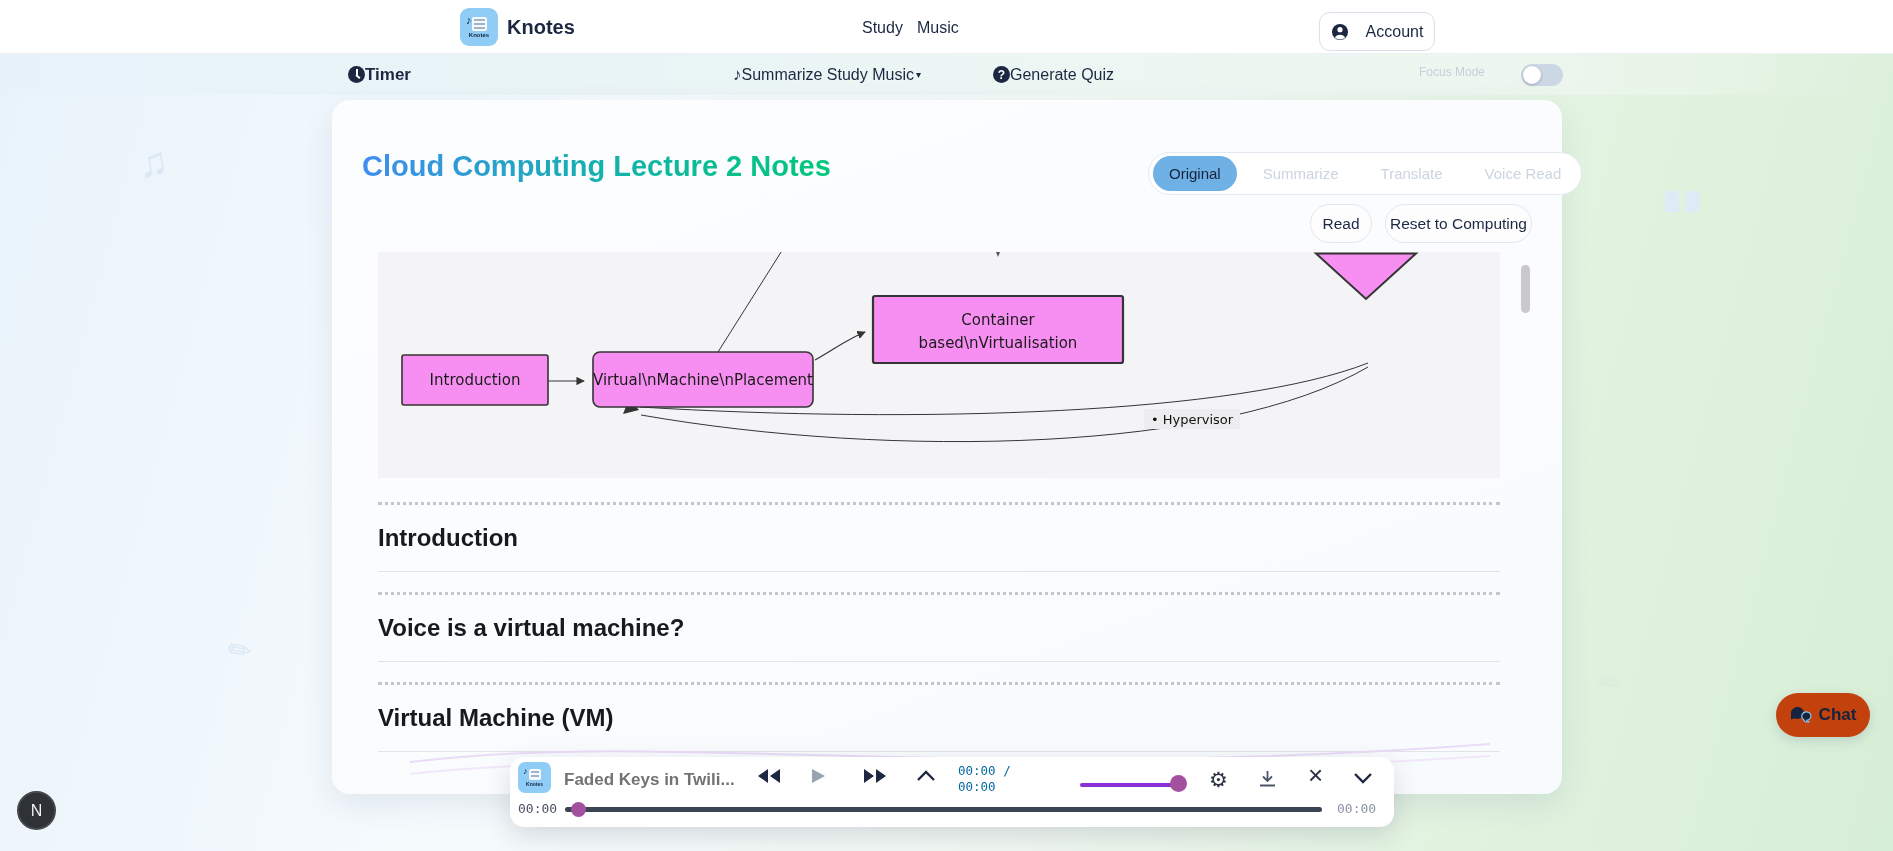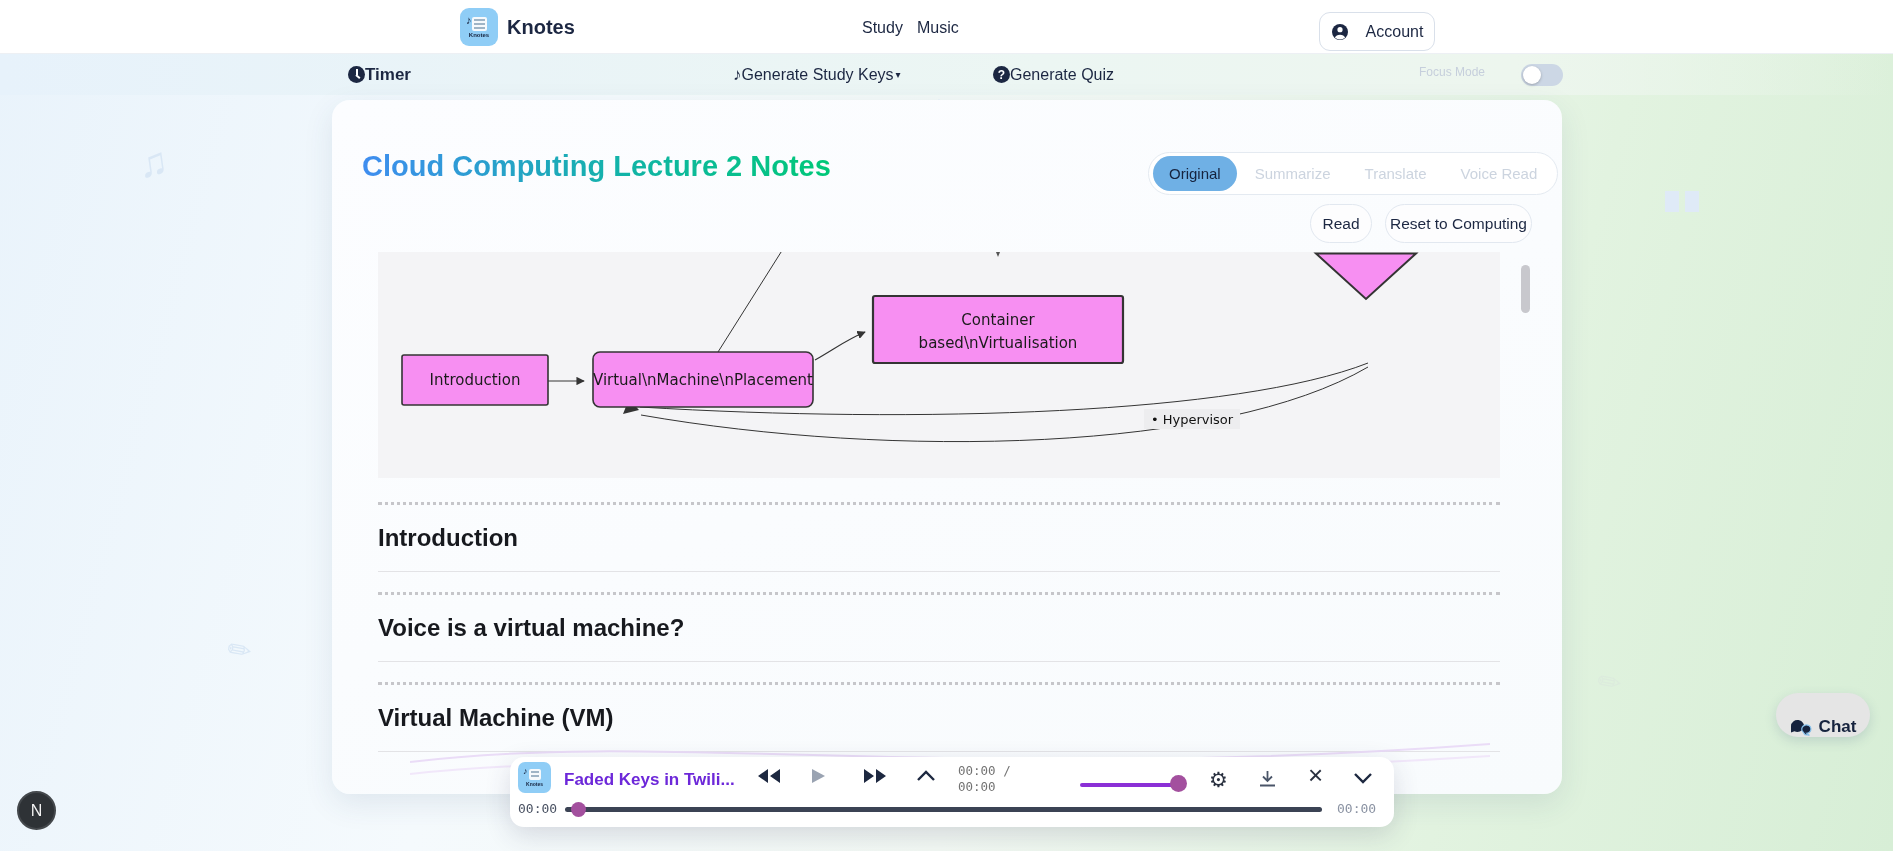--- a/index.html
+++ b/index.html
@@ -38,50 +38,50 @@
   .caret { font-size:10px; color:#1c2742; margin-left:2px; }
   .focus-label { position:absolute; left:1419px; top:11px; font-size:12px; color:#c6cfdc; }
   .toggle { position:absolute; left:1521px; top:10px; width:42px; height:22px; border-radius:11px; background:#ccd7e5; cursor:pointer; }
   .toggle .knob { position:absolute; left:2px; top:2px; width:18px; height:18px; border-radius:50%; background:#fff; box-shadow:0 1px 3px rgba(0,0,0,.25); }
 
   
   .card { position:absolute; left:332px; top:100px; width:1230px; height:694px; background:linear-gradient(160deg,#fcfdff 0%,#f8fbfd 100%); border-radius:18px; box-shadow:0 10px 30px rgba(40,70,110,.10); z-index:3; }
   .note-title { position:absolute; left:30px; top:50px; font-size:29px; font-weight:bold;
     background:linear-gradient(90deg,#3f8df0 0%,#12b3a8 55%,#00c878 100%);
     -webkit-background-clip:text; background-clip:text; color:transparent; }
-  .tabs { position:absolute; left:816px; top:52px; height:43px; background:#fff; border:1px solid #e4eaf1; border-radius:22px; display:flex; align-items:center; padding:0 4px; gap:2px; }
+  .tabs { position:absolute; left:816px; top:52px; height:43px; background:#fff; border:1px solid #e4eaf1; border-radius:22px; display:flex; align-items:center; padding:0 4px; gap:10px; }
   .tab { height:35px; line-height:35px; padding:0 16px; border-radius:18px; font-size:15px; color:#ccd4df; cursor:pointer; white-space:nowrap; }
   .tab.active { background:#6fb0e5; color:#16233e; }
   .pill-btn { position:absolute; top:104px; height:39px; border:1px solid #e2e8f0; border-radius:20px; background:#fdfdfe; font-size:15.5px; color:#1c2742; display:flex; align-items:center; justify-content:center; cursor:pointer; }
 
   
   .diagram-wrap { position:absolute; left:46px; top:152px; width:1122px; height:226px; background:#f4f4f6; overflow:hidden; }
   .scroll-thumb { position:absolute; left:1189px; top:165px; width:9px; height:48px; border-radius:4.5px; background:#c8c8cd; cursor:pointer; }
   .dotted-rule { position:absolute; left:46px; width:1122px; height:0; border-top:3px dotted #c6c6ca; }
   .thin-rule { position:absolute; left:46px; width:1122px; height:0; border-top:1px solid #e3e3e6; }
   .sec-head { position:absolute; left:46px; font-size:24px; font-weight:bold; color:#17191e; }
 
   
   .player { position:absolute; left:510px; top:757px; width:884px; height:70px; background:#fff; border-radius:14px; box-shadow:0 8px 26px rgba(50,50,90,.16); z-index:6; }
   .pl-logo { left:8px; top:5px; width:33px; height:31px; border-radius:7px; }
   .pl-logo .doc { width:12px; height:11px; }
   .pl-logo .note { font-size:9px; left:5px; top:4px; }
   .pl-logo .sub { font-size:5px; }
-  .pl-title { position:absolute; left:54px; top:13px; font-size:17px; font-weight:bold; color:#6d28d9; white-space:nowrap; }
+  .pl-title { position:absolute; left:54px; top:13px; font-size:17px; font-weight:bold; color:#737373; white-space:nowrap; }
   .pl-btn { position:absolute; top:10px; cursor:pointer; display:flex; align-items:center; justify-content:center; }
-  .times { position:absolute; left:448px; top:6px; font-family:"DejaVu Sans Mono", monospace; font-size:12.5px; color:#737373; line-height:16px; }
+  .times { position:absolute; left:448px; top:6px; font-family:"DejaVu Sans Mono", monospace; font-size:12.5px; color:#0369a1; line-height:16px; }
   .vol-track { position:absolute; left:570px; top:26px; width:100px; height:4px; border-radius:2px; background:#8b2fd6; }
   .vol-knob { position:absolute; left:660px; top:18px; width:17px; height:17px; border-radius:50%; background:#a3509e; cursor:pointer; }
   .glyph-btn { position:absolute; cursor:pointer; color:#2a3140; }
   .prog-label { position:absolute; top:44px; font-family:"DejaVu Sans Mono", monospace; font-size:13px; }
   .prog-track { position:absolute; left:55px; top:50px; width:757px; height:5px; border-radius:3px; background:#3b4354; cursor:pointer; }
   .prog-knob { position:absolute; left:61px; top:45px; width:15px; height:15px; border-radius:50%; background:#a3509e; cursor:pointer; }
 
   
-  .chat-btn { position:absolute; left:1776px; top:693px; width:94px; height:44px; border-radius:22px; background:#e5e5e5; display:flex; align-items:flex-end; justify-content:center; gap:7px; font-size:17px; font-weight:bold; color:#16233e; box-shadow:0 4px 12px rgba(60,90,130,.18); cursor:pointer; z-index:5; }
+  .chat-btn { position:absolute; left:1776px; top:693px; width:94px; height:44px; border-radius:22px; background:#c2410c; display:flex; align-items:center; justify-content:center; gap:7px; font-size:17px; font-weight:bold; color:#16233e; box-shadow:0 4px 12px rgba(60,90,130,.18); cursor:pointer; z-index:5; }
   .avatar { position:absolute; left:17px; top:791px; width:39px; height:39px; border-radius:50%; background:#2e3236; border:2px solid #44484c; color:#f2f2f2; font-size:16px; display:flex; align-items:center; justify-content:center; z-index:5; cursor:pointer; }
 </style>
 </head>
 <body>
 
 <div class="deco" style="left:138px; top:140px; font-size:40px; transform:rotate(-8deg);">♫</div>
 <div class="deco" style="left:925px; top:82px; font-size:46px; color:#e6eff9; transform:rotate(14deg);">♪</div>
 <div class="deco" style="left:228px; top:634px; font-size:28px; transform:rotate(-35deg);">✎</div>
 <div class="deco" style="left:1598px; top:666px; font-size:28px; color:#dcebdd; transform:rotate(-35deg);">✎</div>
 <svg class="deco" style="left:1662px; top:188px;" width="40" height="28" viewBox="0 0 40 28">
@@ -111,21 +111,21 @@
   </div>
 </div>
 
 <div class="toolbar">
   <div class="tool-item" style="left:348px; font-weight:bold; font-size:17px;">
     <span class="clock-ic"></span>
     <span>Timer</span>
   </div>
   <div class="tool-item" style="left:733px;">
     <span style="font-size:17px;">♪</span>
-    <span>Generate Study Keys</span>
+    <span>Summarize Study Music</span>
     <span class="caret">▾</span>
   </div>
   <div class="tool-item" style="left:993px;">
     <span class="qmark-ic">?</span>
     <span>Generate Quiz</span>
   </div>
   <div class="focus-label">Focus Mode</div>
   <div class="toggle">
     <div class="knob"></div>
   </div>

